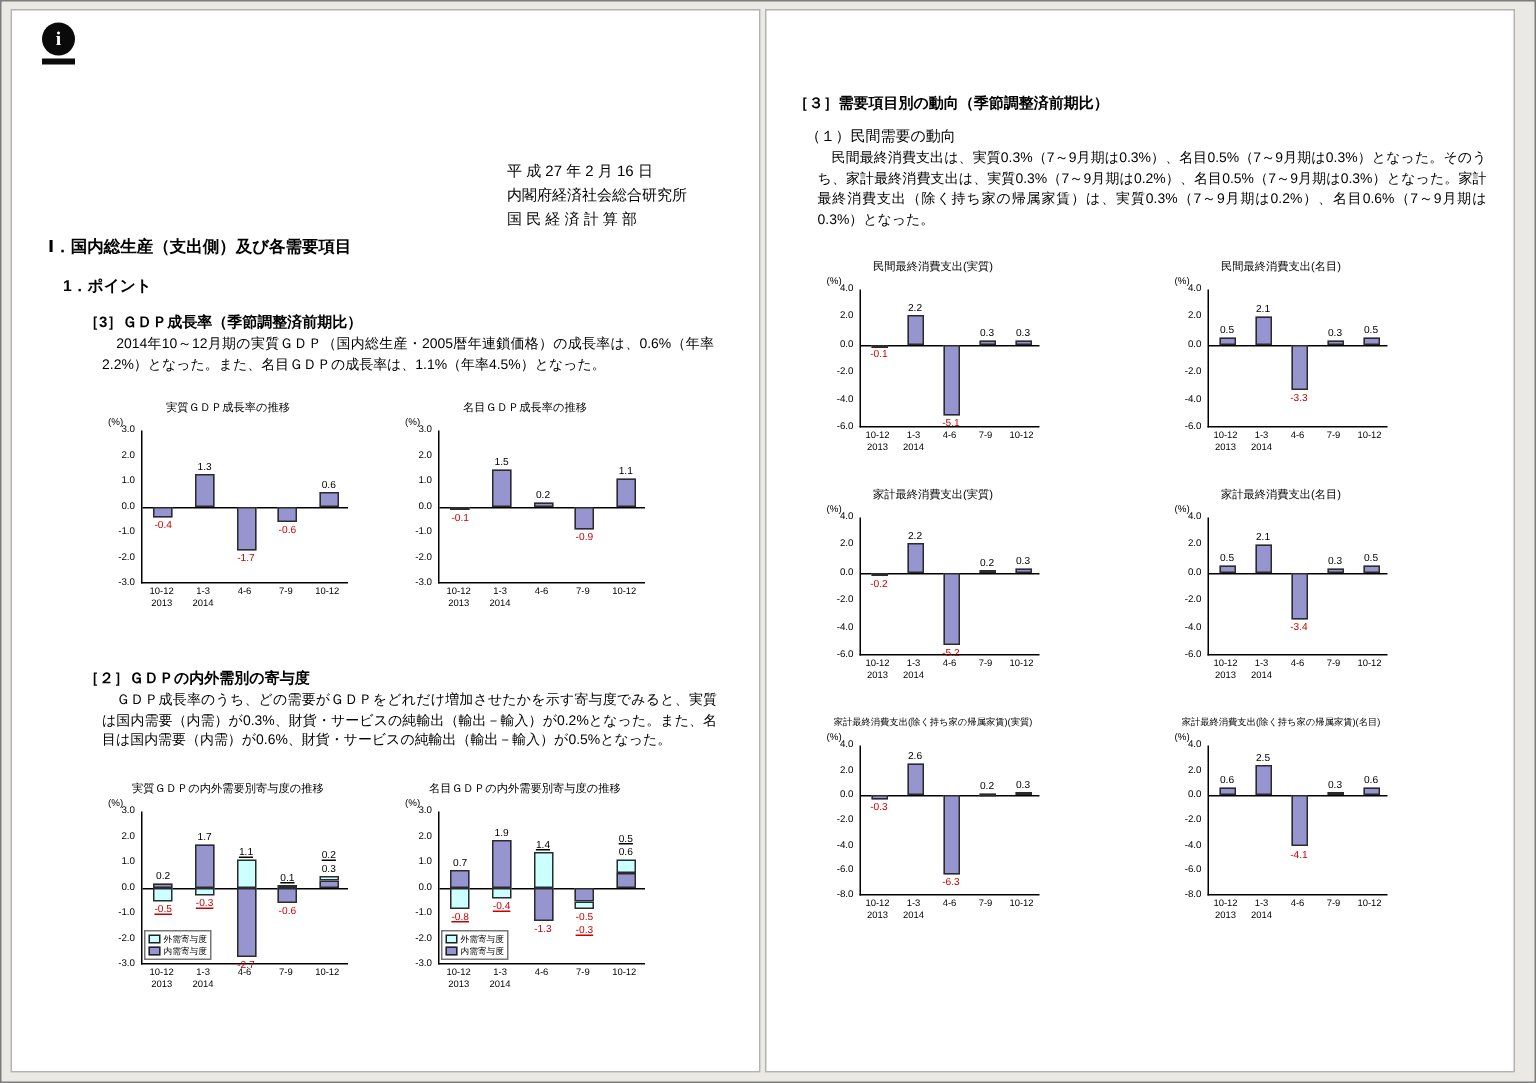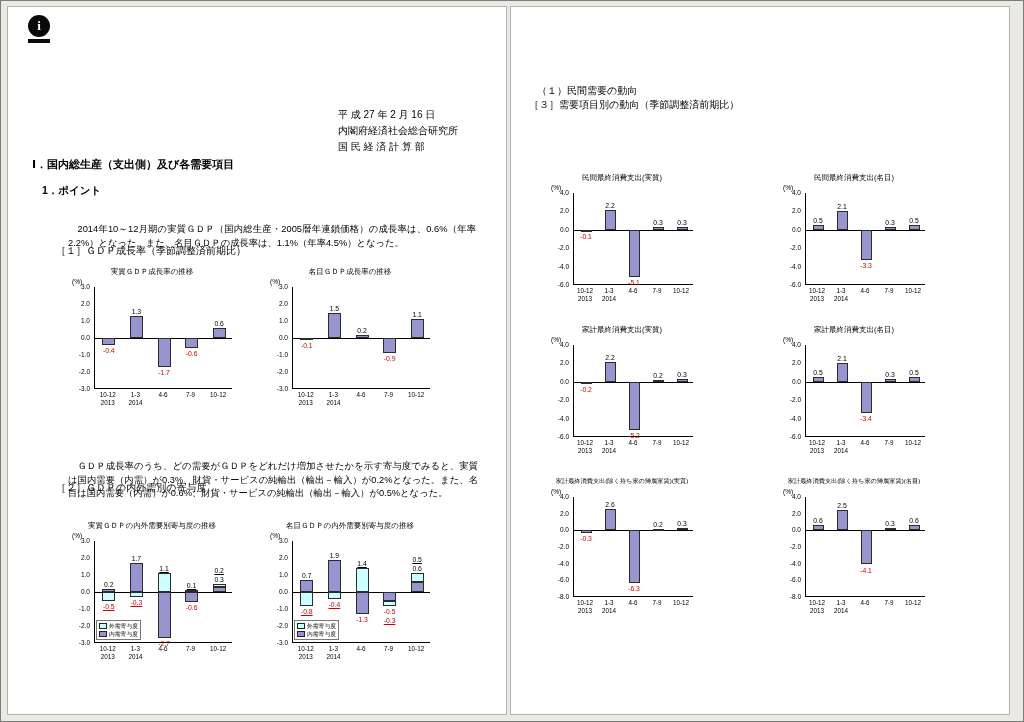--- a/index.html
+++ b/index.html
@@ -8,21 +8,21 @@
   #frame { position:absolute; inset:0; background:#ebe9e3; border:1px solid #7c7c7c; }
   .page { position:absolute; top:5px; width:500px; height:709px; background:#ffffff; border:1px solid #b2b2b2; }
   #page-left { left:6px; }
   #page-right { left:509px; }
   .abs { position:absolute; }
   .doc-title { width:100%; text-align:center; font-weight:bold; font-size:13px; }
   .doc-sub { width:100%; text-align:center; font-size:7.5px; font-family:"Liberation Mono","DejaVu Sans Mono",monospace; }
   .dateblock div { font-size:10px; line-height:16px; }
   .h1 { font-weight:bold; font-size:11px; }
   .h2 { font-weight:bold; font-size:10.5px; }
-  .h3 { font-weight:normal; font-size:10px;margin-top:36px; }
+  .h3 { font-weight:bold; font-size:10px; }
   .h3n { font-size:10px; }
   .para { font-size:9.3px; line-height:13.5px; text-align:justify; }
   
   .logo-c { width:22px; height:22px; background:#0a0a0a; border-radius:50%; display:flex; align-items:center; justify-content:center; }
   .logo-i { color:#fff; font-size:13px; font-weight:bold; font-family:"Liberation Serif","DejaVu Serif",serif; }
   .logo-b { width:22px; height:4px; background:#0a0a0a; margin-top:2px; }
   
   .chart { position:absolute; }
   .ct { text-align:center; font-size:7.5px; height:11px; white-space:nowrap; }
   .ct.small { font-size:6.2px; }
@@ -58,21 +58,21 @@
 
 
     <div class="abs dateblock" style="left:330px;top:100px;width:155px">
       <div>平 成 27 年 2 月 16 日</div>
       <div>内閣府経済社会総合研究所</div>
       <div>国 民 経 済 計 算 部</div>
     </div>
 
     <div class="abs h1" style="left:24px;top:150px">Ⅰ．国内総生産（支出側）及び各需要項目</div>
     <div class="abs h2" style="left:34px;top:177px">1．ポイント</div>
-    <div class="abs h3" style="left:48px;top:201px">［１］ＧＤＰ成長率（季節調整済前期比）</div>
+    <div class="abs h3" style="left:48px;top:201px">［3］ＧＤＰ成長率（季節調整済前期比）</div>
     <div class="abs para" style="left:60px;top:216px;width:408px">　2014年10～12月期の実質ＧＤＰ（国内総生産・2005暦年連鎖価格）の成長率は、0.6%（年率2.2%）となった。また、名目ＧＤＰの成長率は、1.1%（年率4.5%）となった。</div>
 
     <div class="chart" style="left:262px;top:260px">
         <div class="ct">名目ＧＤＰ成長率の推移</div>
         <div class="cu">(%)</div>
         <div class="cb">
           <div class="cy" style="height:102px">
             <div class="cyt" style="top:-4.0px">3.0</div>
             <div class="cyt" style="top:13.0px">2.0</div>
             <div class="cyt" style="top:30.0px">1.0</div>
@@ -251,20 +251,21 @@
           <div class="cxl" style="width:27.6px">7-9</div>
           <div class="cxl" style="width:27.6px">10-12</div>
         </div>
       </div>
   </div>
 
   <div class="page" id="page-right">
 
     <div class="abs h3" style="left:18px;top:55px">［３］需要項目別の動向（季節調整済前期比）</div>
     <div class="abs h3n" style="left:26px;top:77px">（１）民間需要の動向</div>
+    <div class="abs para" style="left:34px;top:92px;width:446px">　民間最終消費支出は、実質0.3%（7～9月期は0.3%）、名目0.5%（7～9月期は0.3%）となった。そのうち、家計最終消費支出は、実質0.3%（7～9月期は0.2%）、名目0.5%（7～9月期は0.3%）となった。家計最終消費支出（除く持ち家の帰属家賃）は、実質0.3%（7～9月期は0.2%）、名目0.6%（7～9月期は0.3%）となった。</div>
 
     <div class="chart" style="left:40px;top:166px">
         <div class="ct">民間最終消費支出(実質)</div>
         <div class="cu">(%)</div>
         <div class="cb">
           <div class="cy" style="height:92px">
             <div class="cyt" style="top:-4.0px">4.0</div>
             <div class="cyt" style="top:14.4px">2.0</div>
             <div class="cyt" style="top:32.8px">0.0</div>
             <div class="cyt" style="top:51.2px">-2.0</div>

